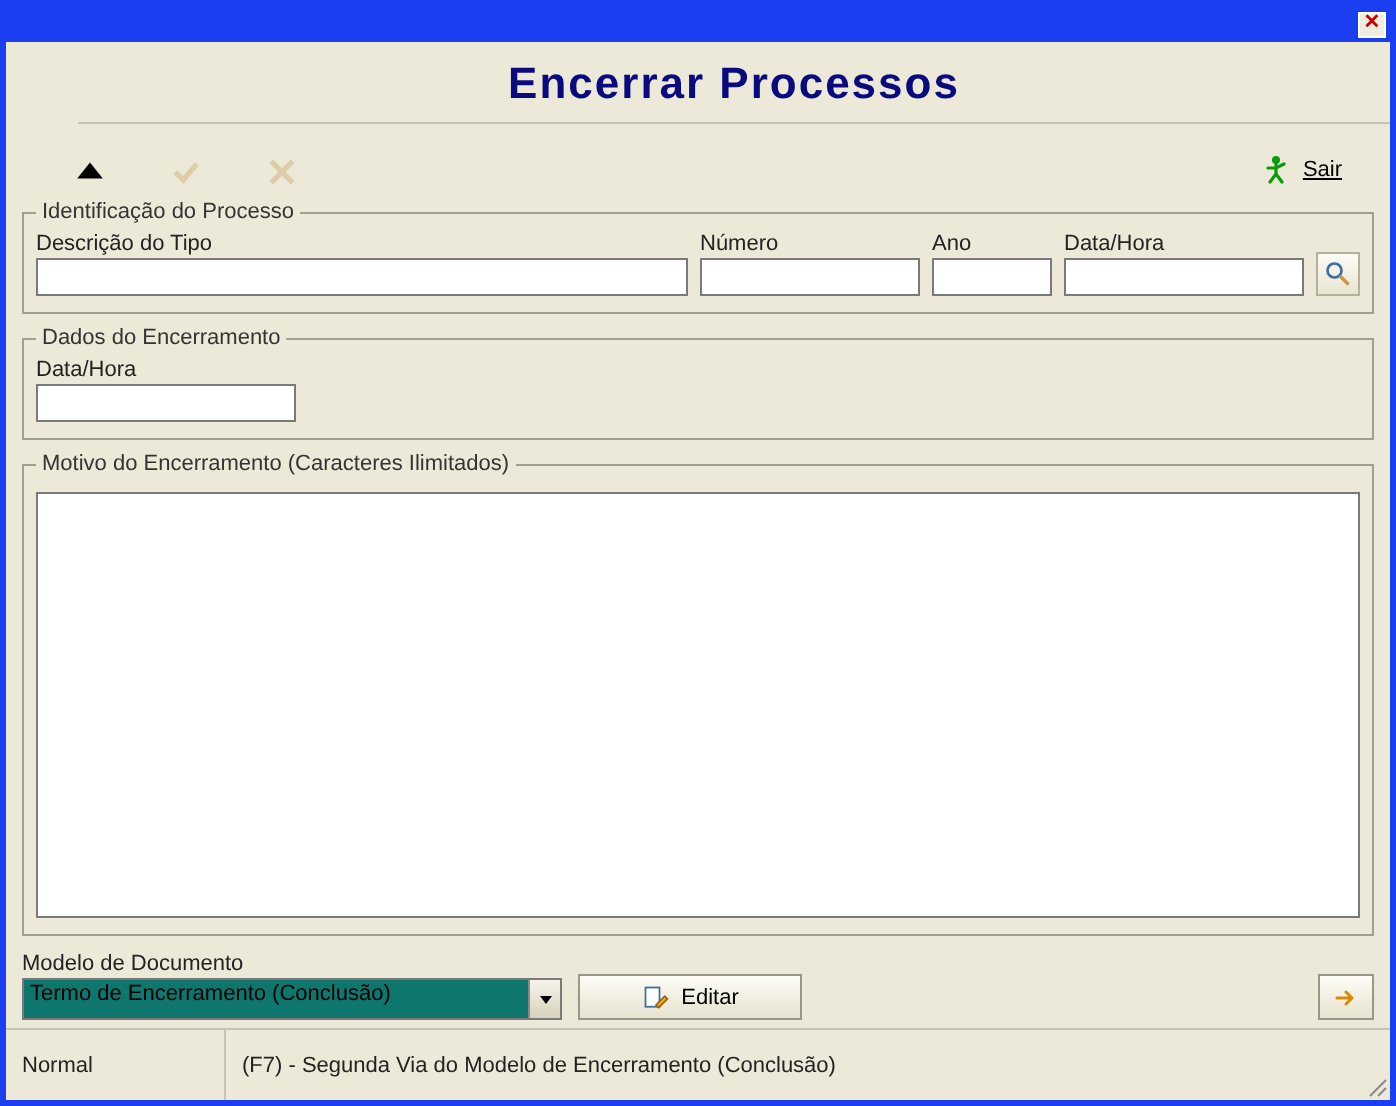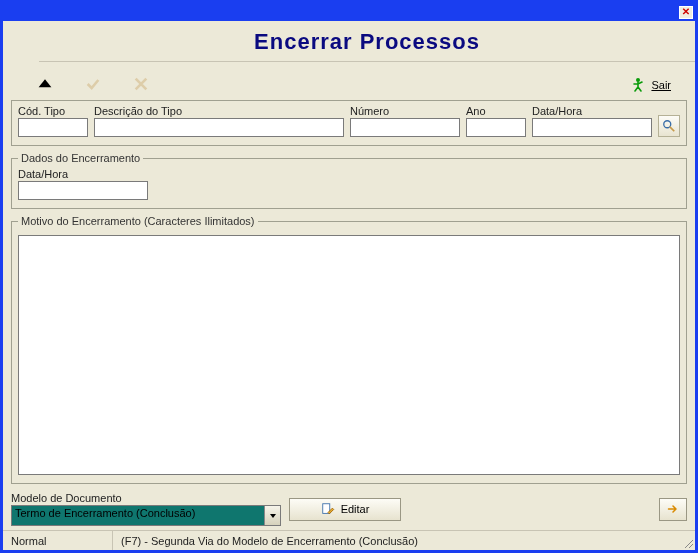--- a/index.html
+++ b/index.html
@@ -38,21 +38,21 @@
   }
   .header h1 {
     margin: 0;
     font-family: Verdana, sans-serif;
     font-size: 22px;
     font-weight: bold;
     color: #0a0a80;
     letter-spacing: 1px;
   }
   .toolbar {
-    display: flex; align-items: flex-start;
+    display: flex; align-items: flex-end;
     padding: 14px 10px 6px;
   }
   .tb-left { display: flex; gap: 32px; align-items: center; padding-left: 24px; }
   .tb-icon { width: 16px; height: 16px; display: flex; align-items: center; justify-content: center; }
   .tb-icon.dis { opacity: .35; }
   .spacer { flex: 1; }
   .sair {
     display: flex; align-items: center; gap: 4px;
     cursor: pointer; padding: 0 14px 0 0;
   }
@@ -107,41 +107,41 @@
   .motivo-fs { flex: 1; display: flex; flex-direction: column; justify-content: flex-end; }
   .motivo-fs textarea {
     flex: 1; width: 100%;
     resize: none;
     border: 1px solid #7a7a7a;
     background: #fff;
     font-family: inherit; font-size: 11px;
     padding: 3px;
     margin-top: 4px;
   }
-  .bottom-row { display: flex; gap: 8px; align-items: center; padding: 2px 0 4px; }
+  .bottom-row { display: flex; gap: 8px; align-items: flex-end; padding: 2px 0 4px; }
   .btn {
     height: 23px;
     min-width: 112px;
     border: 1px solid #9a9784;
     background: linear-gradient(#fdfcf6,#e7e3cf);
     display: flex; align-items: center; justify-content: center; gap: 6px;
     cursor: pointer;
     padding: 0 10px;
     font-family: inherit; font-size: 11px;
   }
   .btn svg { width: 14px; height: 14px; }
   .next-btn {
     width: 28px; height: 23px;
     border: 1px solid #9a9784;
     background: linear-gradient(#fdfcf6,#e7e3cf);
     display: flex; align-items: center; justify-content: center;
     cursor: pointer;
   }
   .statusbar {
-    height: 20px;
+    height: 36px;
     background: #ece9d8;
     border-top: 1px solid #c8c4b4;
     display: flex; align-items: flex-start;
     font-size: 11px;
     color: #222;
   }
   .statusbar .cell {
     padding: 0 8px;
     border-right: 1px solid #c8c4b4;
     height: 100%;
@@ -194,25 +194,22 @@
         <circle cx="9" cy="4" r="2" fill="#0a9b0a"></circle>
         <path d="M9 6 L9 11 L6 15 M9 11 L12 15 M5 8 L9 8 L13 6" stroke="#0a9b0a" stroke-width="1.6" fill="none" stroke-linecap="round"></path>
       </svg>
       <span>Sair</span>
     </div>
   </div>
 
   <div class="content">
 
     <fieldset>
+      <legend>Identificação do Processo</legend>
       <div class="row">
-        <div class="field" style="width:70px">
-          <label>Cód. Tipo</label>
-          <input class="tinput" value="" style="">
-        </div>
         <div class="field" style="flex:1">
           <label>Descrição do Tipo</label>
           <input class="tinput" value="" style="">
         </div>
         <div class="field" style="width:110px">
           <label>Número</label>
           <input class="tinput" value="" style="">
         </div>
         <div class="field" style="width:60px">
           <label>Ano</label>

